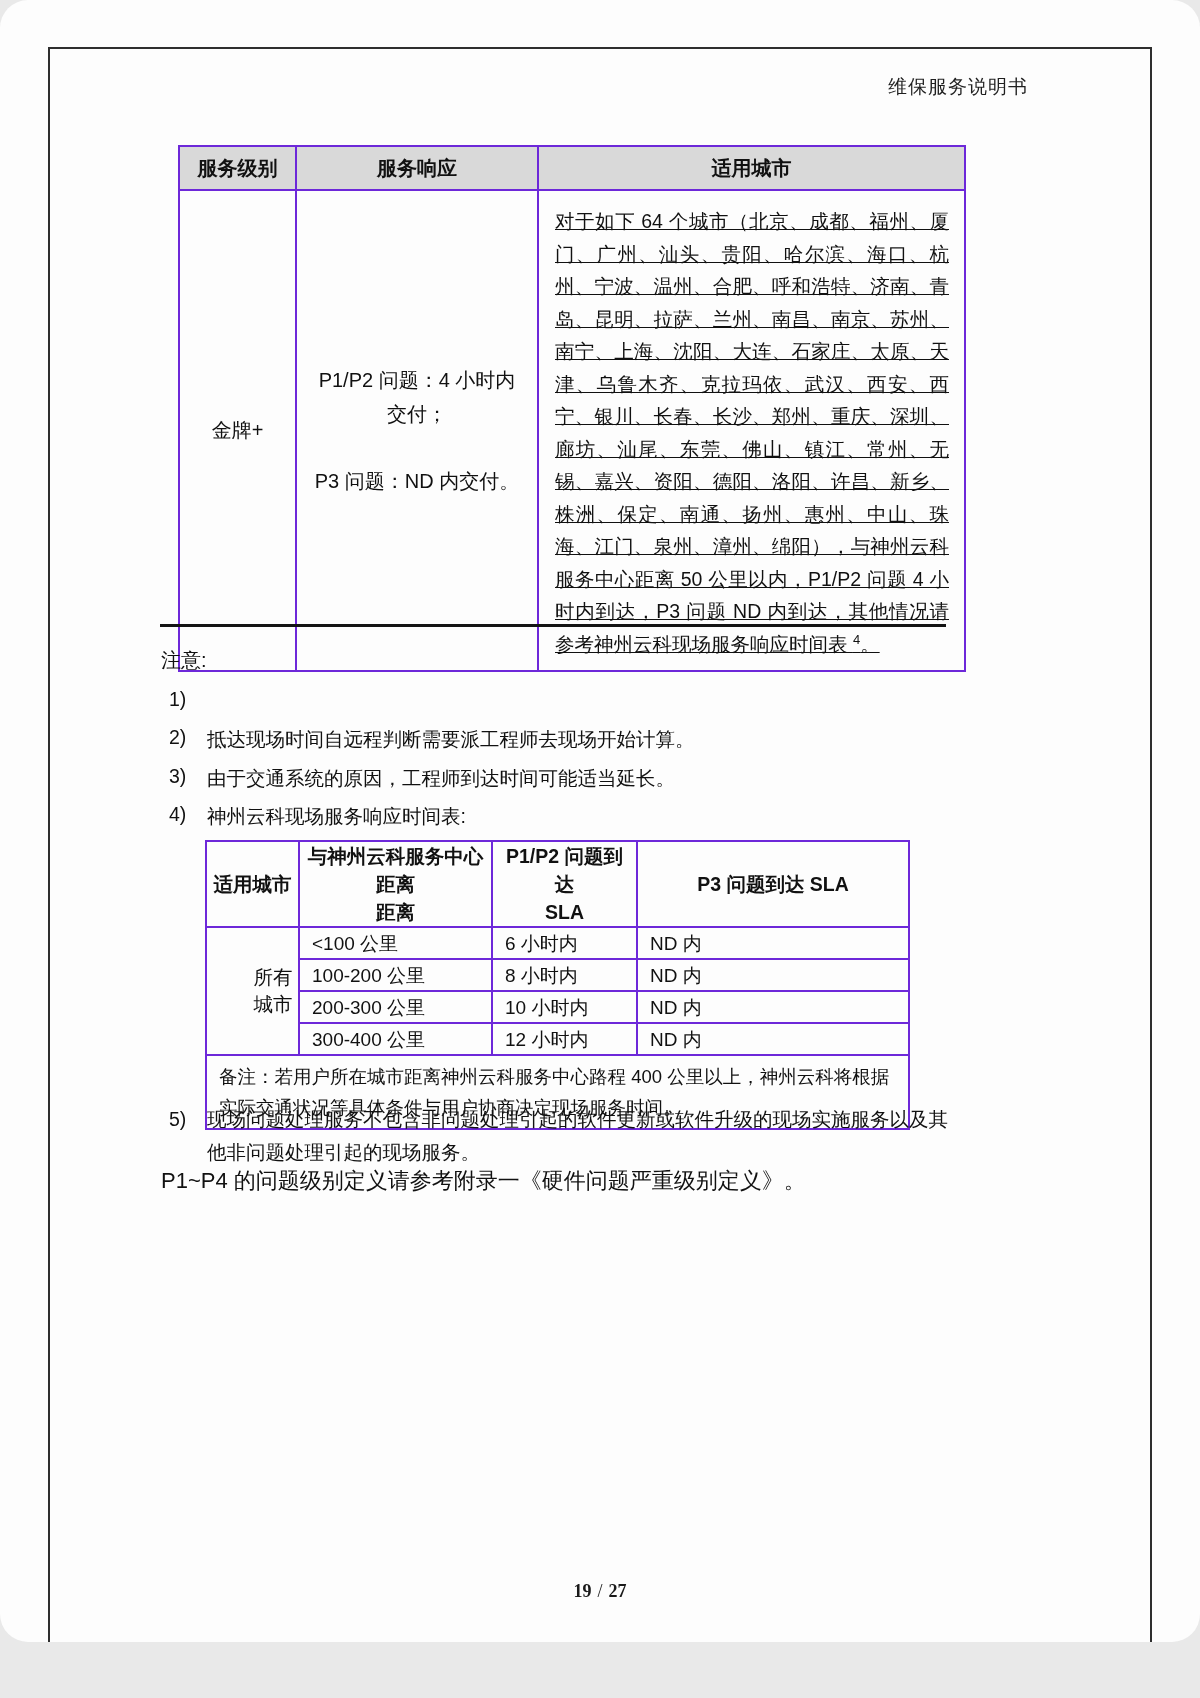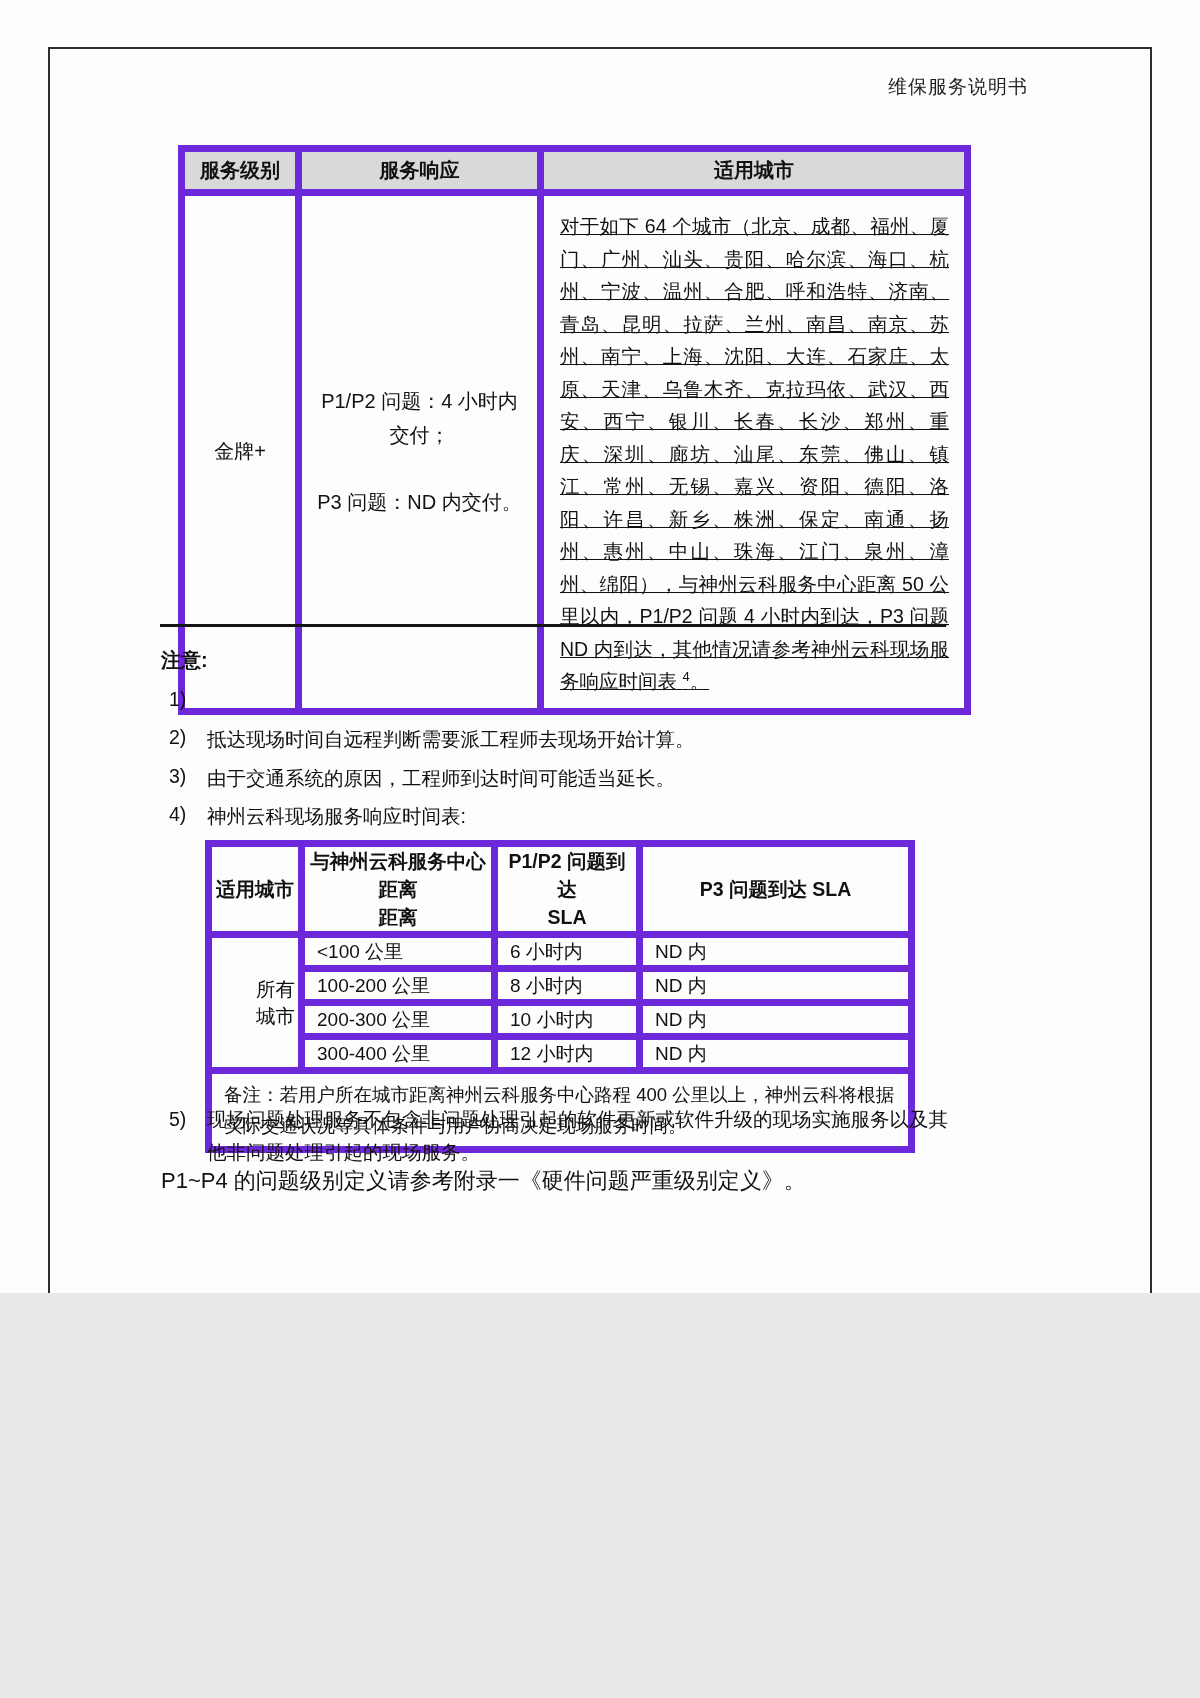--- a/index.html
+++ b/index.html
@@ -1,41 +1,41 @@
 <!DOCTYPE html>
 <html lang="zh"><head>
 <meta charset="utf-8">
 <style>
   * { margin:0; padding:0; box-sizing:border-box; }
   html,body { background:#e9e9e9; }
   body { font-family:"Liberation Sans","DejaVu Sans",sans-serif; color:#111; }
-  .page { position:relative; width:1200px; height:1293px; background:#fdfdfd; margin:0 auto; overflow:hidden; }
+  .page { position:relative; width:1200px; height:1642px; background:#fdfdfd; margin:0 auto; overflow:hidden;border-radius:28px; }
   .page-border { position:absolute; left:48px; top:47px; width:1104px; height:1610px; border:2px solid #2e2e2e; }
 
   .doc-title { position:absolute; left:888px; top:74px; font-family:"Liberation Serif","DejaVu Serif",serif;
                font-size:19px; color:#1f1f1f; letter-spacing:1px; }
 
   table { border-collapse:collapse; table-layout:fixed; }
-  th, td { border:7px solid #6d28d9;margin-left:34px; }
+  th, td { border:2px solid #6d28d9;margin-left:34px; }
 
   
   .svc { position:absolute; left:178px; top:145px; width:786px; }
   .svc th { height:44px; background:#d9d9d9; font-size:20px; font-weight:bold; text-align:center; vertical-align:middle; }
   .svc tr.body > td { height:411px; }
   .svc td.level { text-align:center; vertical-align:middle; font-size:20px; }
   .svc td.resp  { text-align:center; vertical-align:middle; font-size:20px; line-height:34px; padding:0 13px; }
   .svc .resp-line2 { margin-top:33px; }
   .svc td.cities { vertical-align:top; padding:14px 15px 10px 16px; font-size:19.5px; line-height:32.5px;
                    text-align:justify; text-justify:inter-character;text-decoration:underline; }
   sup.fn { font-size:13px; line-height:0; }
 
   .divider { position:absolute; left:160px; top:624px; width:786px; height:3px; background:#141414; }
 
   
-  .notes-title { position:absolute; left:161px; top:647px; font-size:20px; font-weight:bold; }
+  .notes-title { position:absolute; left:161px; top:647px; font-size:20px; font-weight:normal; }
   .note-item { position:absolute; left:160px; width:810px; display:flex; font-size:19.5px; }
   .note-num  { flex:none; width:47px; padding-left:9px; }
   .ni-1 { top:688px; } .ni-2 { top:726px; } .ni-3 { top:765px; } .ni-4 { top:803px; }
 
   
   .rt { position:absolute; left:205px; top:840px; width:703px; font-size:19px; }
   .rt th { height:62px; font-size:19.5px; font-weight:bold; line-height:28px; text-align:center; vertical-align:middle; padding:0 4px; }
   .rt .hline { display:block; }
   .rt .hline:empty { display:none; }
   .rt td.data  { height:32px; padding:1px 12px 0 12px; vertical-align:middle; }

